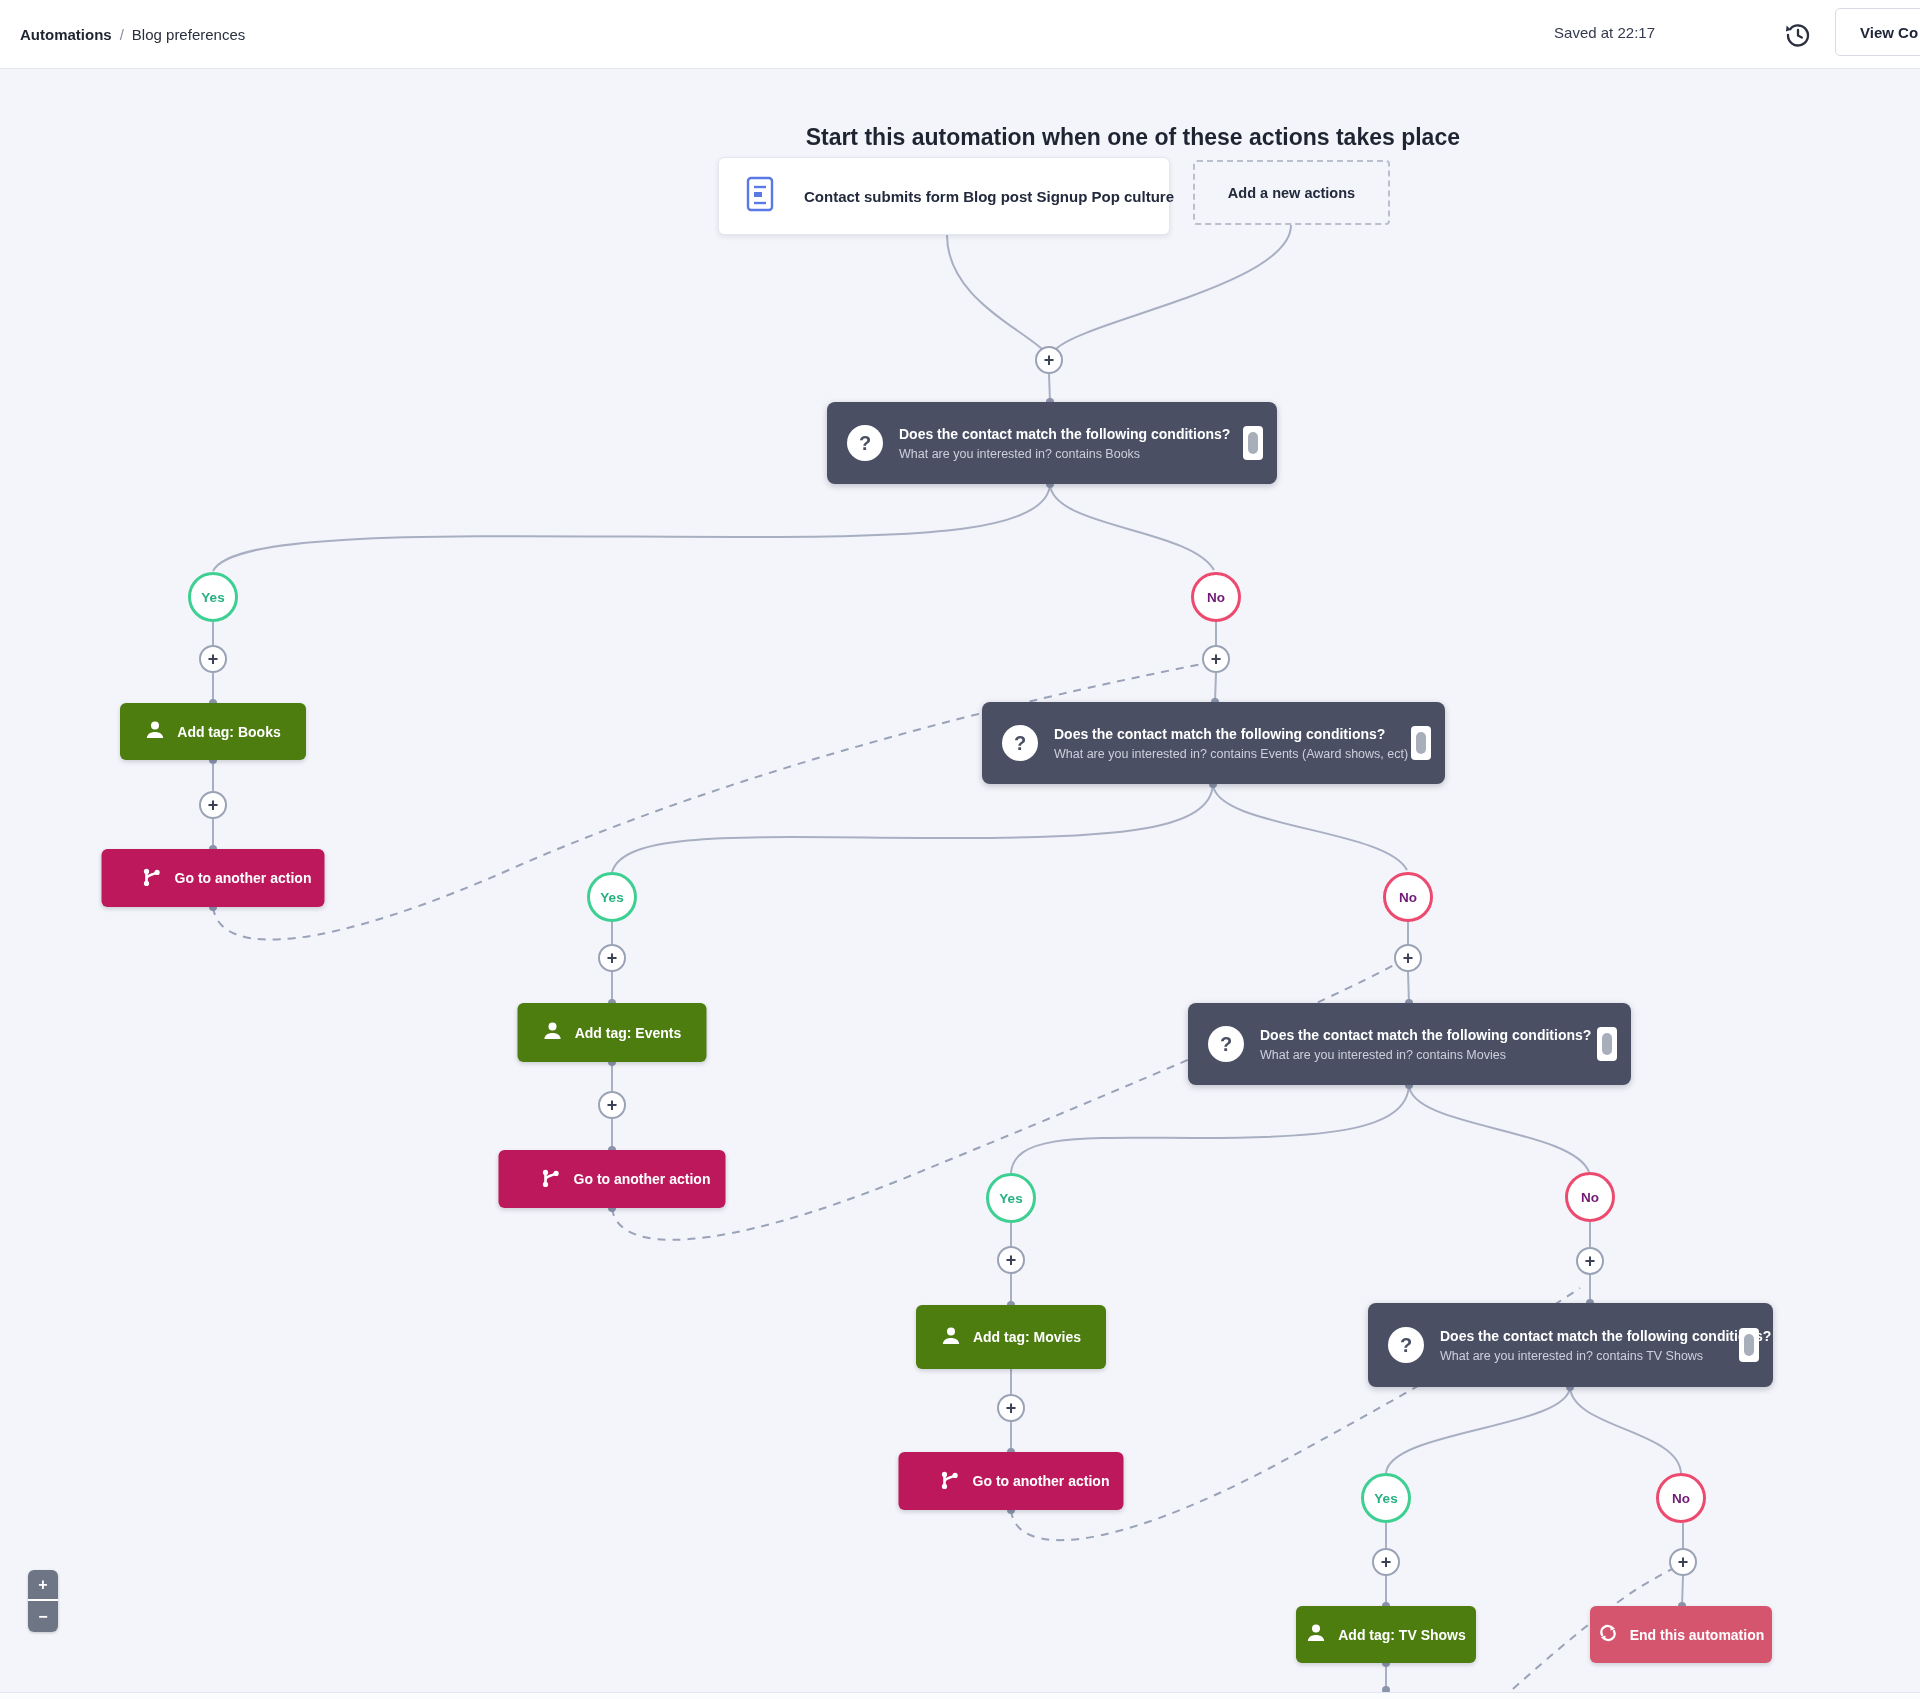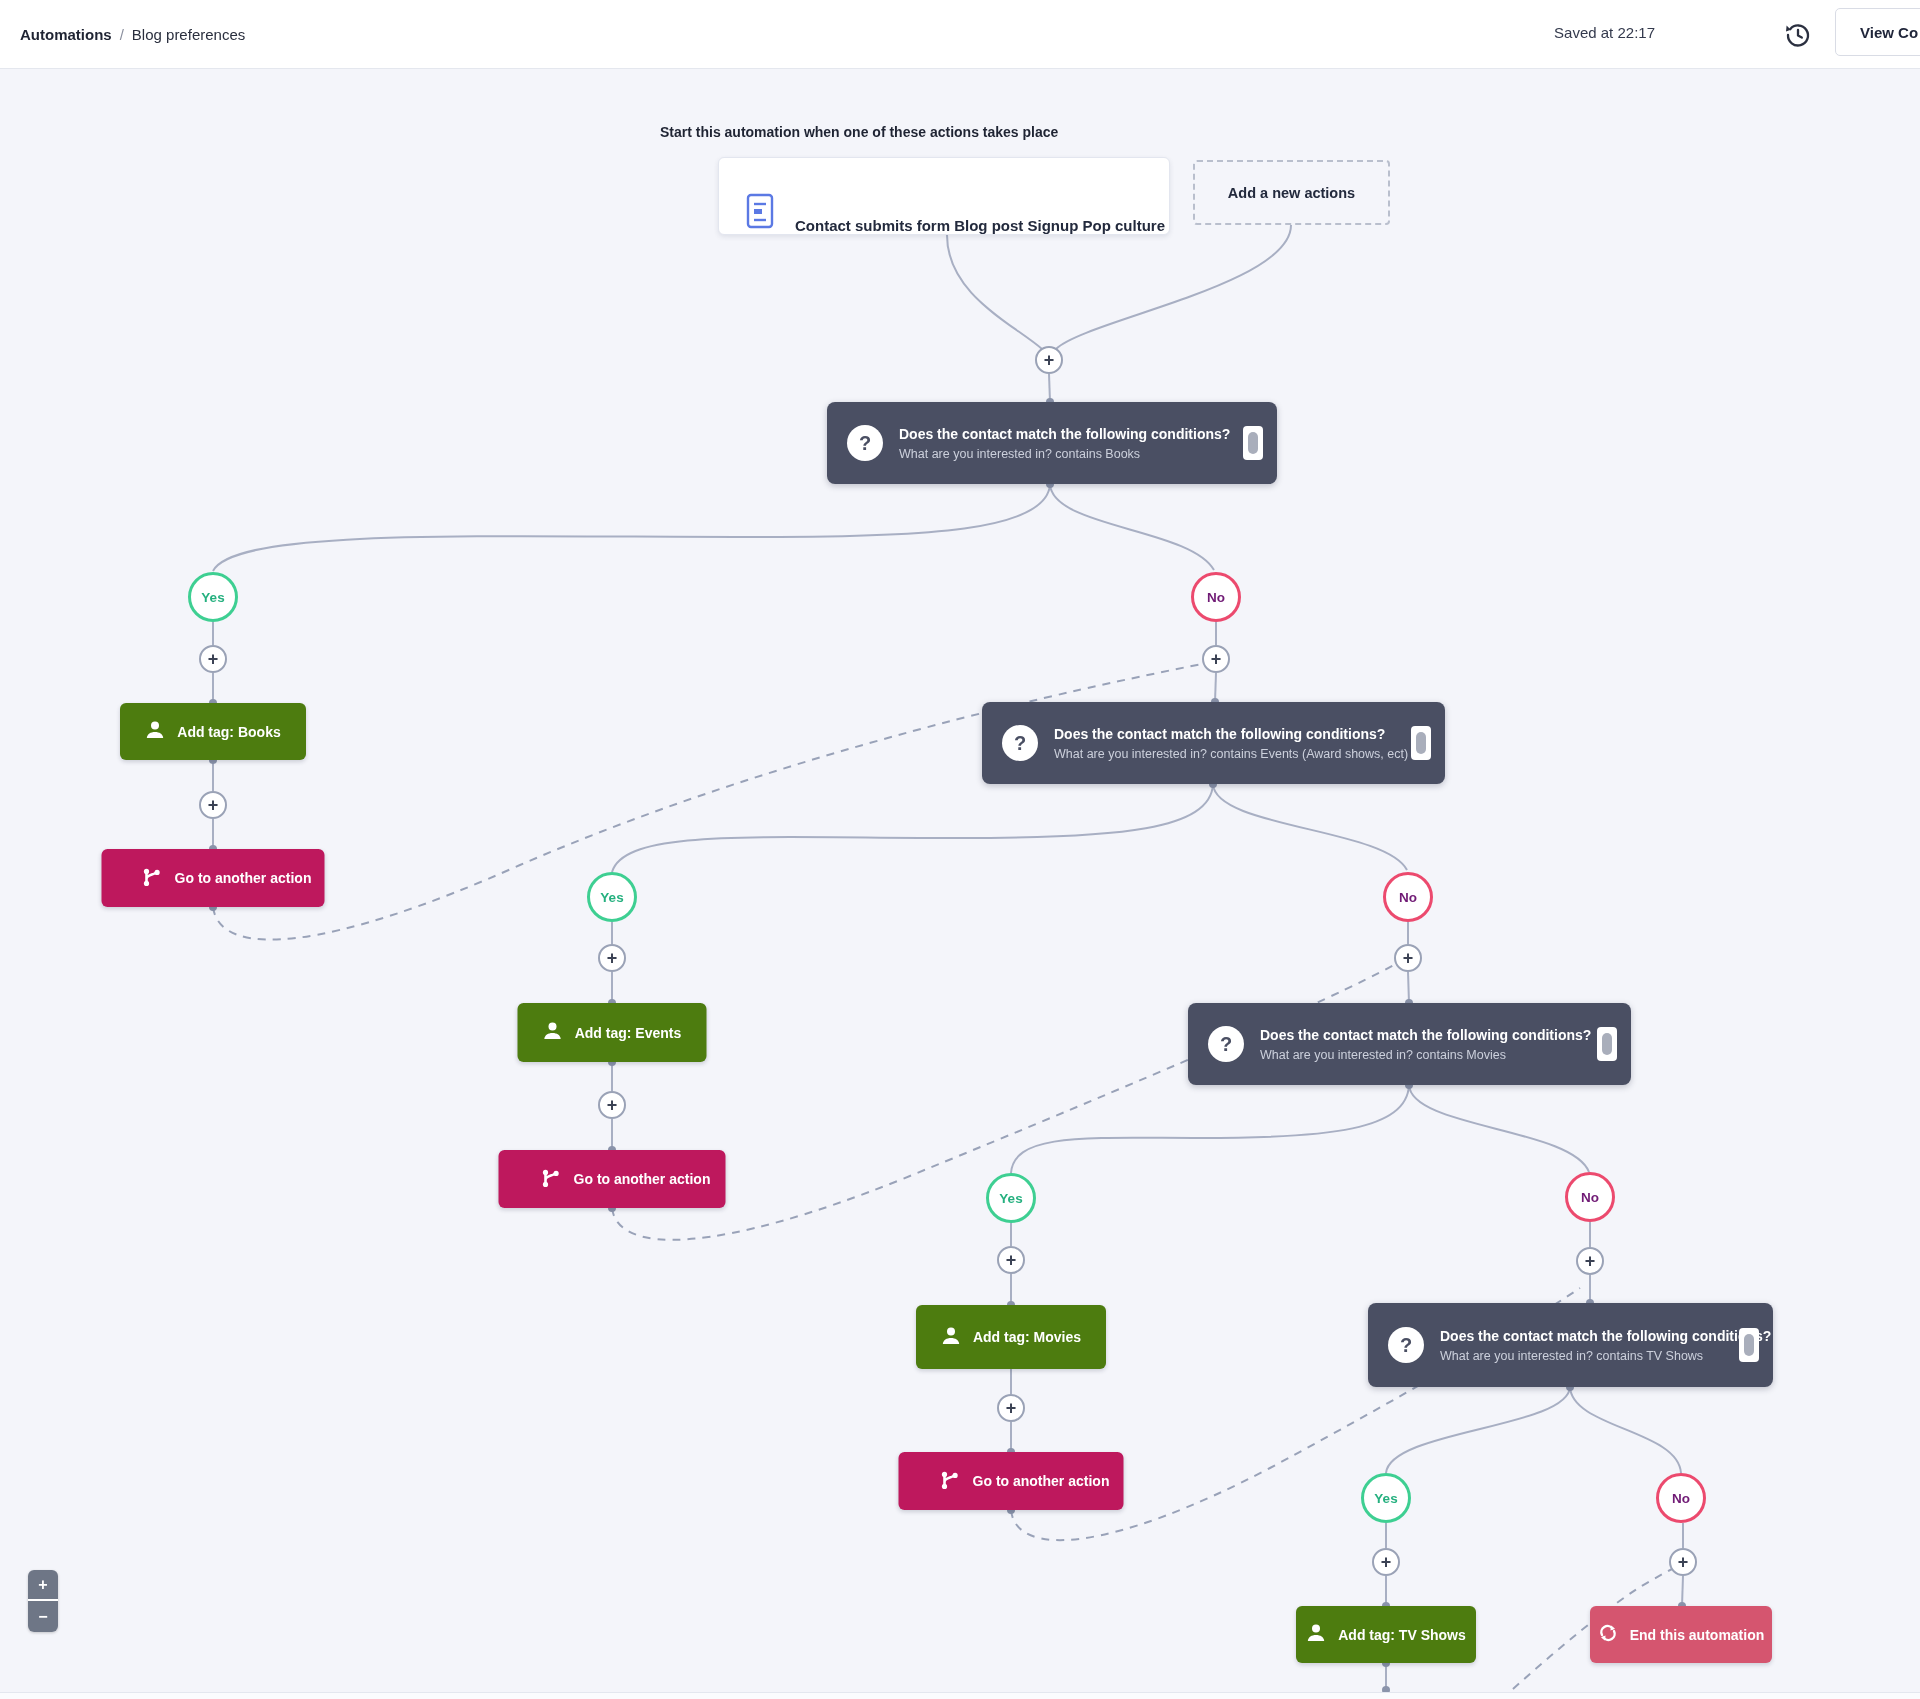--- a/index.html
+++ b/index.html
@@ -24,25 +24,25 @@
     display:flex;align-items:center;padding-left:24px;box-sizing:border-box;white-space:nowrap;overflow:hidden;
   }
   
   .canvas{position:absolute;left:0;top:68px;width:1920px;height:1624px;background:#f4f5fa;}
   .bottom-strip{position:absolute;left:0;top:1692px;width:1920px;height:7px;background:#fbfcfe;border-top:1px solid #e4e7ef;z-index:5;}
   svg.wires{position:absolute;left:0;top:0;width:1920px;height:1699px;z-index:1;pointer-events:none;}
   .wire{fill:none;stroke:#a8afc3;stroke-width:2;}
   .wire-dash{fill:none;stroke:#99a2b8;stroke-width:2;stroke-dasharray:8 7;}
   .node{position:absolute;box-sizing:border-box;z-index:2;}
   .cx{transform:translateX(-50%);}
-  .flow-heading{width:800px;text-align:left;font-size:14px;font-weight:bold;color:#1f2433;}
+  .flow-heading{width:800px;text-align:right;font-size:23px;font-weight:bold;color:#1f2433;}
   
   .trigger-box{
     background:#fff;border:1px solid #e3e6ef;border-radius:6px;box-shadow:0 2px 5px rgba(40,50,80,.10);
-    display:flex;align-items:flex-end;gap:20px;padding:0 26px;cursor:pointer;
+    display:flex;align-items:center;gap:29px;padding:0 26px;cursor:pointer;
   }
   .trigger-box .tb-label{font-size:15px;font-weight:bold;color:#232a3d;white-space:nowrap;}
   .add-trigger{
     border:2px dashed #b9bfcd;border-radius:4px;display:flex;align-items:center;justify-content:center;
     font-size:14.5px;font-weight:bold;color:#232a3d;cursor:pointer;white-space:nowrap;
   }
   
   .cond{
     background:#4a4f63;border-radius:8px;box-shadow:0 2px 6px rgba(30,36,60,.25);
     display:flex;align-items:center;padding:0 14px 0 20px;gap:16px;cursor:pointer;color:#fff;

